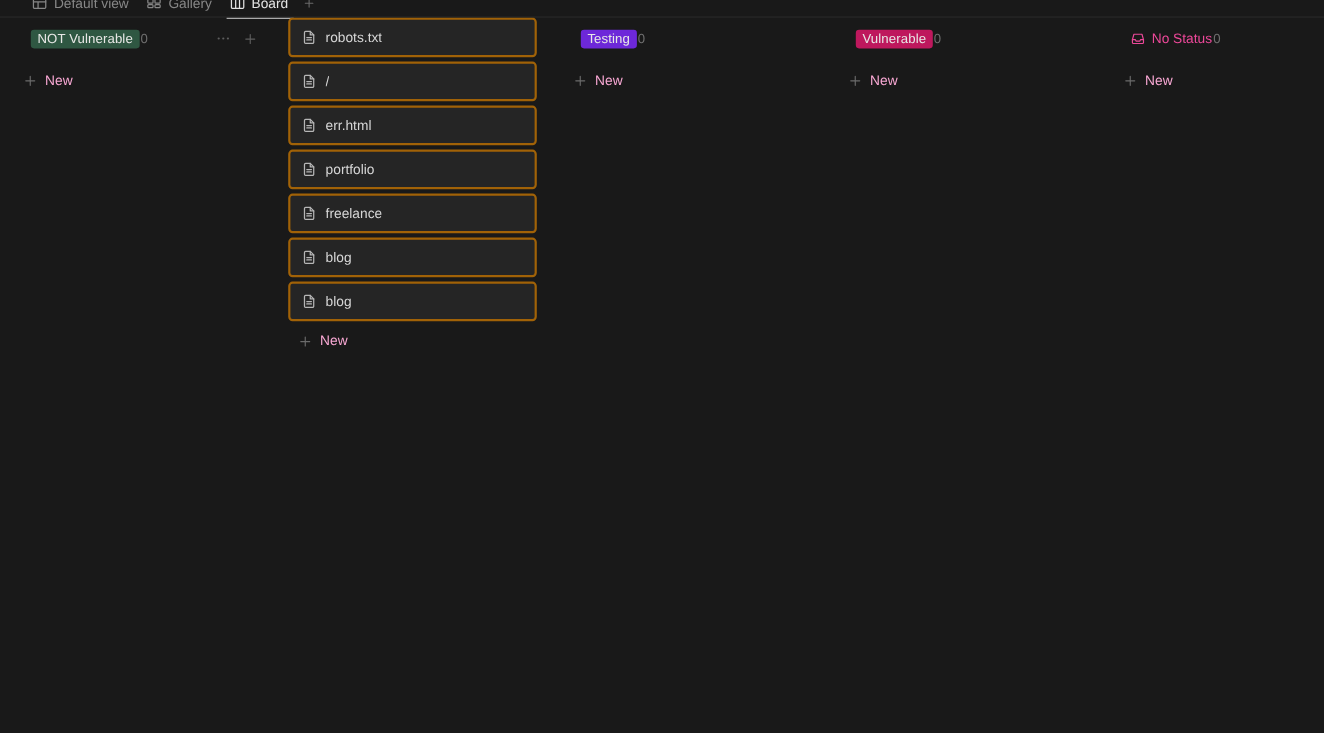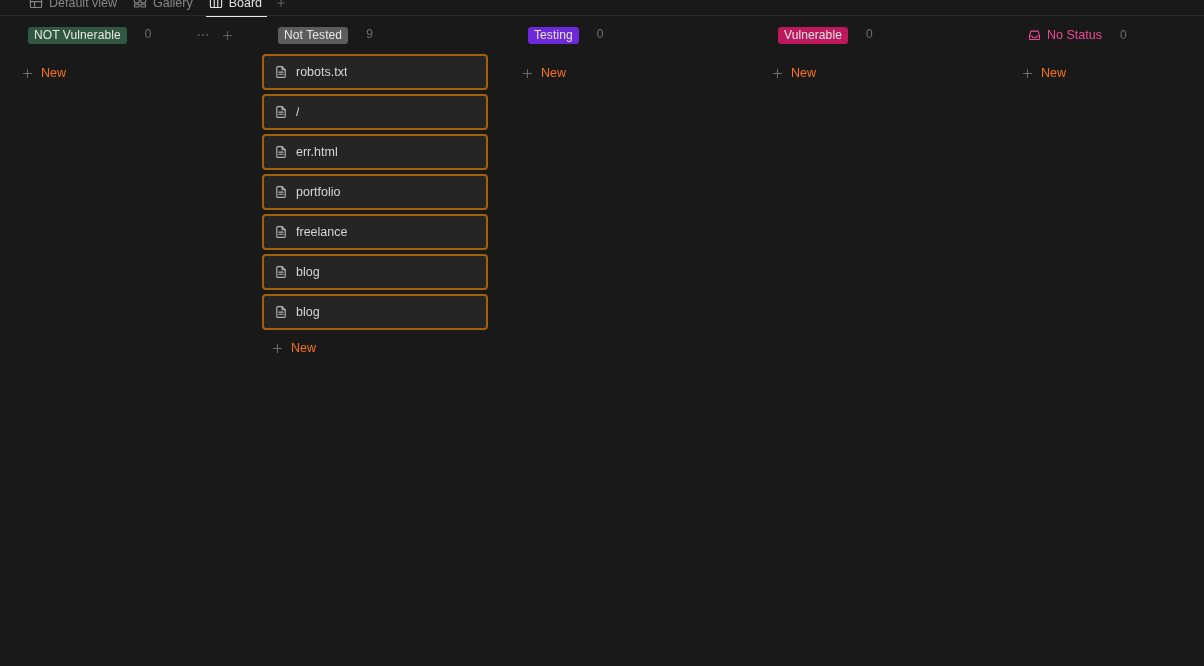--- a/index.html
+++ b/index.html
@@ -90,21 +90,22 @@
   .col-header {
     display: flex;
     align-items: center;
     height: 38px;
     padding-left: 16px;
     padding-right: 2px;
     gap: 9px;
   }
   .col-header-left {
     display: flex;
-    gap: 18px;
+    align-items: center;
+    gap: 1px;
     min-width: 0;
     flex: 1 1 auto;
   }
   .badge {
     display: inline-flex;
     align-items: center;
     height: 17px;
     padding: 0 6px;
     border-radius: 3px;
     font-size: 12px;
@@ -172,21 +173,21 @@
   }
 
   .new-btn {
     display: flex;
     align-items: center;
     gap: 7px;
     height: 28px;
     padding: 0 8px 0 9px;
     margin-top: 4px;
     font-size: 12.5px;
-    color: #f97316;
+    color: #f9a8d4;
     cursor: pointer;
     border-radius: 4px;
   }
   .new-btn .plus {
     width: 13px; height: 13px;
     display: flex; align-items: center; justify-content: center;
     color: #6b6b6b;
   }
   .new-btn .plus svg { display: block; }
 
@@ -260,26 +261,20 @@
       <div class="new-btn col-empty-new">
         <span class="plus">
           <svg width="13" height="13" viewBox="0 0 16 16" fill="none" stroke="currentColor" stroke-width="1.3" stroke-linecap="round" stroke-linejoin="round">
             <path d="M8 3v10M3 8h10"></path>
           </svg>
         </span>
         <span>New</span>
       </div>
     </div>
     <div class="column">
-      <div class="col-header">
-        <div class="col-header-left">
-          <span class="badge" style="background:#5c5c5c">Not Tested</span>
-          <span class="count">9</span>
-        </div>
-      </div>
       <div class="cards">
         <div class="card">
           <span class="card-icon">
             <svg width="14" height="14" viewBox="0 0 16 16" fill="none" stroke="currentColor" stroke-width="1.3" stroke-linecap="round" stroke-linejoin="round">
               <path d="M9.2 1.8H4.4a1.2 1.2 0 0 0-1.2 1.2v10a1.2 1.2 0 0 0 1.2 1.2h7.2a1.2 1.2 0 0 0 1.2-1.2V5.4z"></path>
               <path d="M9.2 1.8v3.6h3.6"></path>
               <path d="M5.6 8.2h4.8M5.6 10.6h4.8"></path>
             </svg>
           </span>
           <span class="card-title">robots.txt</span>

